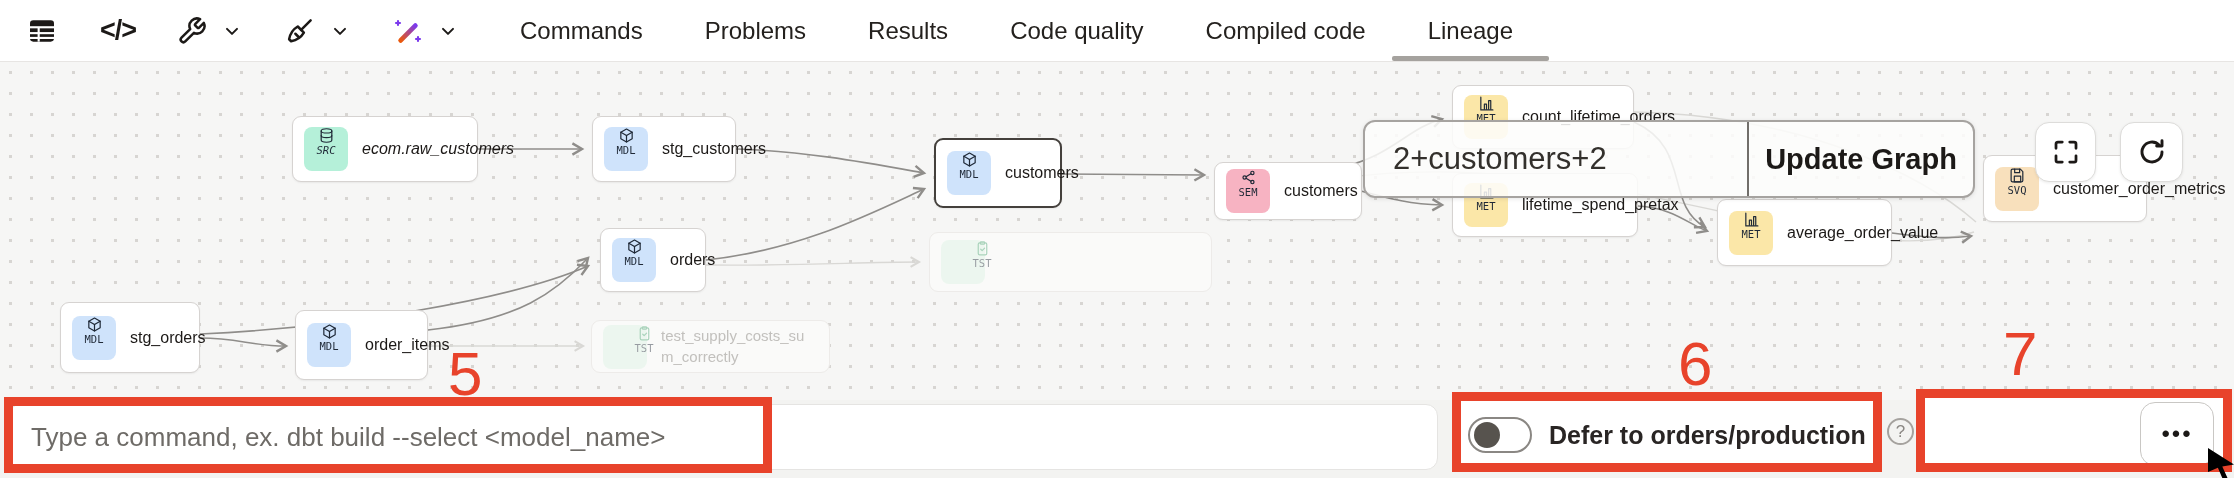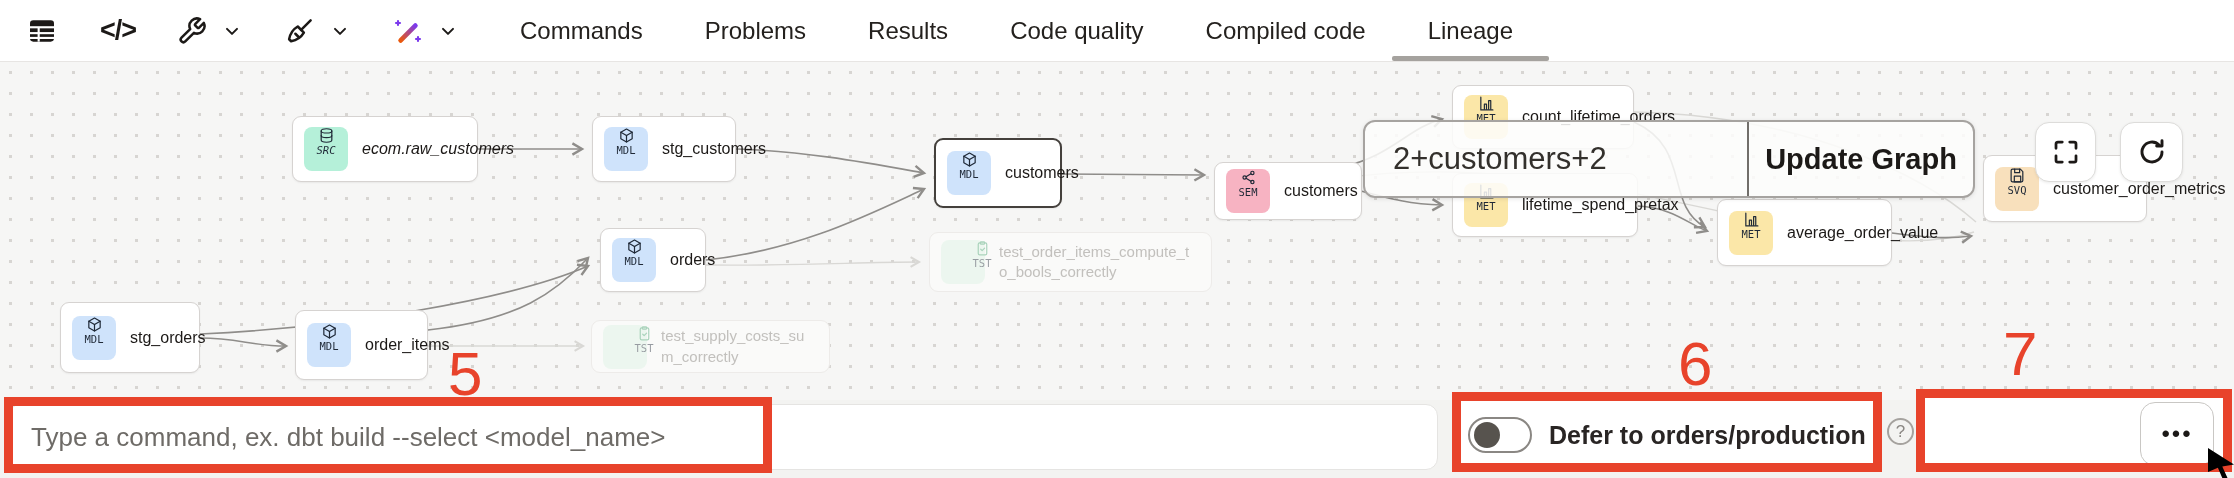--- a/index.html
+++ b/index.html
@@ -320,21 +320,20 @@
         </div>
         <div class="node faded" style="left: 929px; top: 170px; width: 283px; height: 60px;">
           <span class="badge" style="background: rgb(221, 243, 228);">
             <svg width="17" height="17" viewBox="0 0 24 24" fill="none" stroke="#4ba573" stroke-width="1.7" stroke-linecap="round" stroke-linejoin="round">
               <rect x="6" y="4" width="12" height="17" rx="2"></rect>
               <rect x="9" y="2.5" width="6" height="3.5" rx="1.2"></rect>
               <path d="M9.5 13l2 2 3.5-3.5"></path>
             </svg>
             <span class="badge-label">TST</span>
           </span>
-          <span class="node-label">test_order_items_compute_to_bools_correctly</span>
         </div>
         <div class="node faded" style="left: 591px; top: 258px; width: 239px; height: 53px;">
           <span class="badge" style="background: rgb(221, 243, 228);">
             <svg width="17" height="17" viewBox="0 0 24 24" fill="none" stroke="#4ba573" stroke-width="1.7" stroke-linecap="round" stroke-linejoin="round">
               <rect x="6" y="4" width="12" height="17" rx="2"></rect>
               <rect x="9" y="2.5" width="6" height="3.5" rx="1.2"></rect>
               <path d="M9.5 13l2 2 3.5-3.5"></path>
             </svg>
             <span class="badge-label">TST</span>
           </span>

